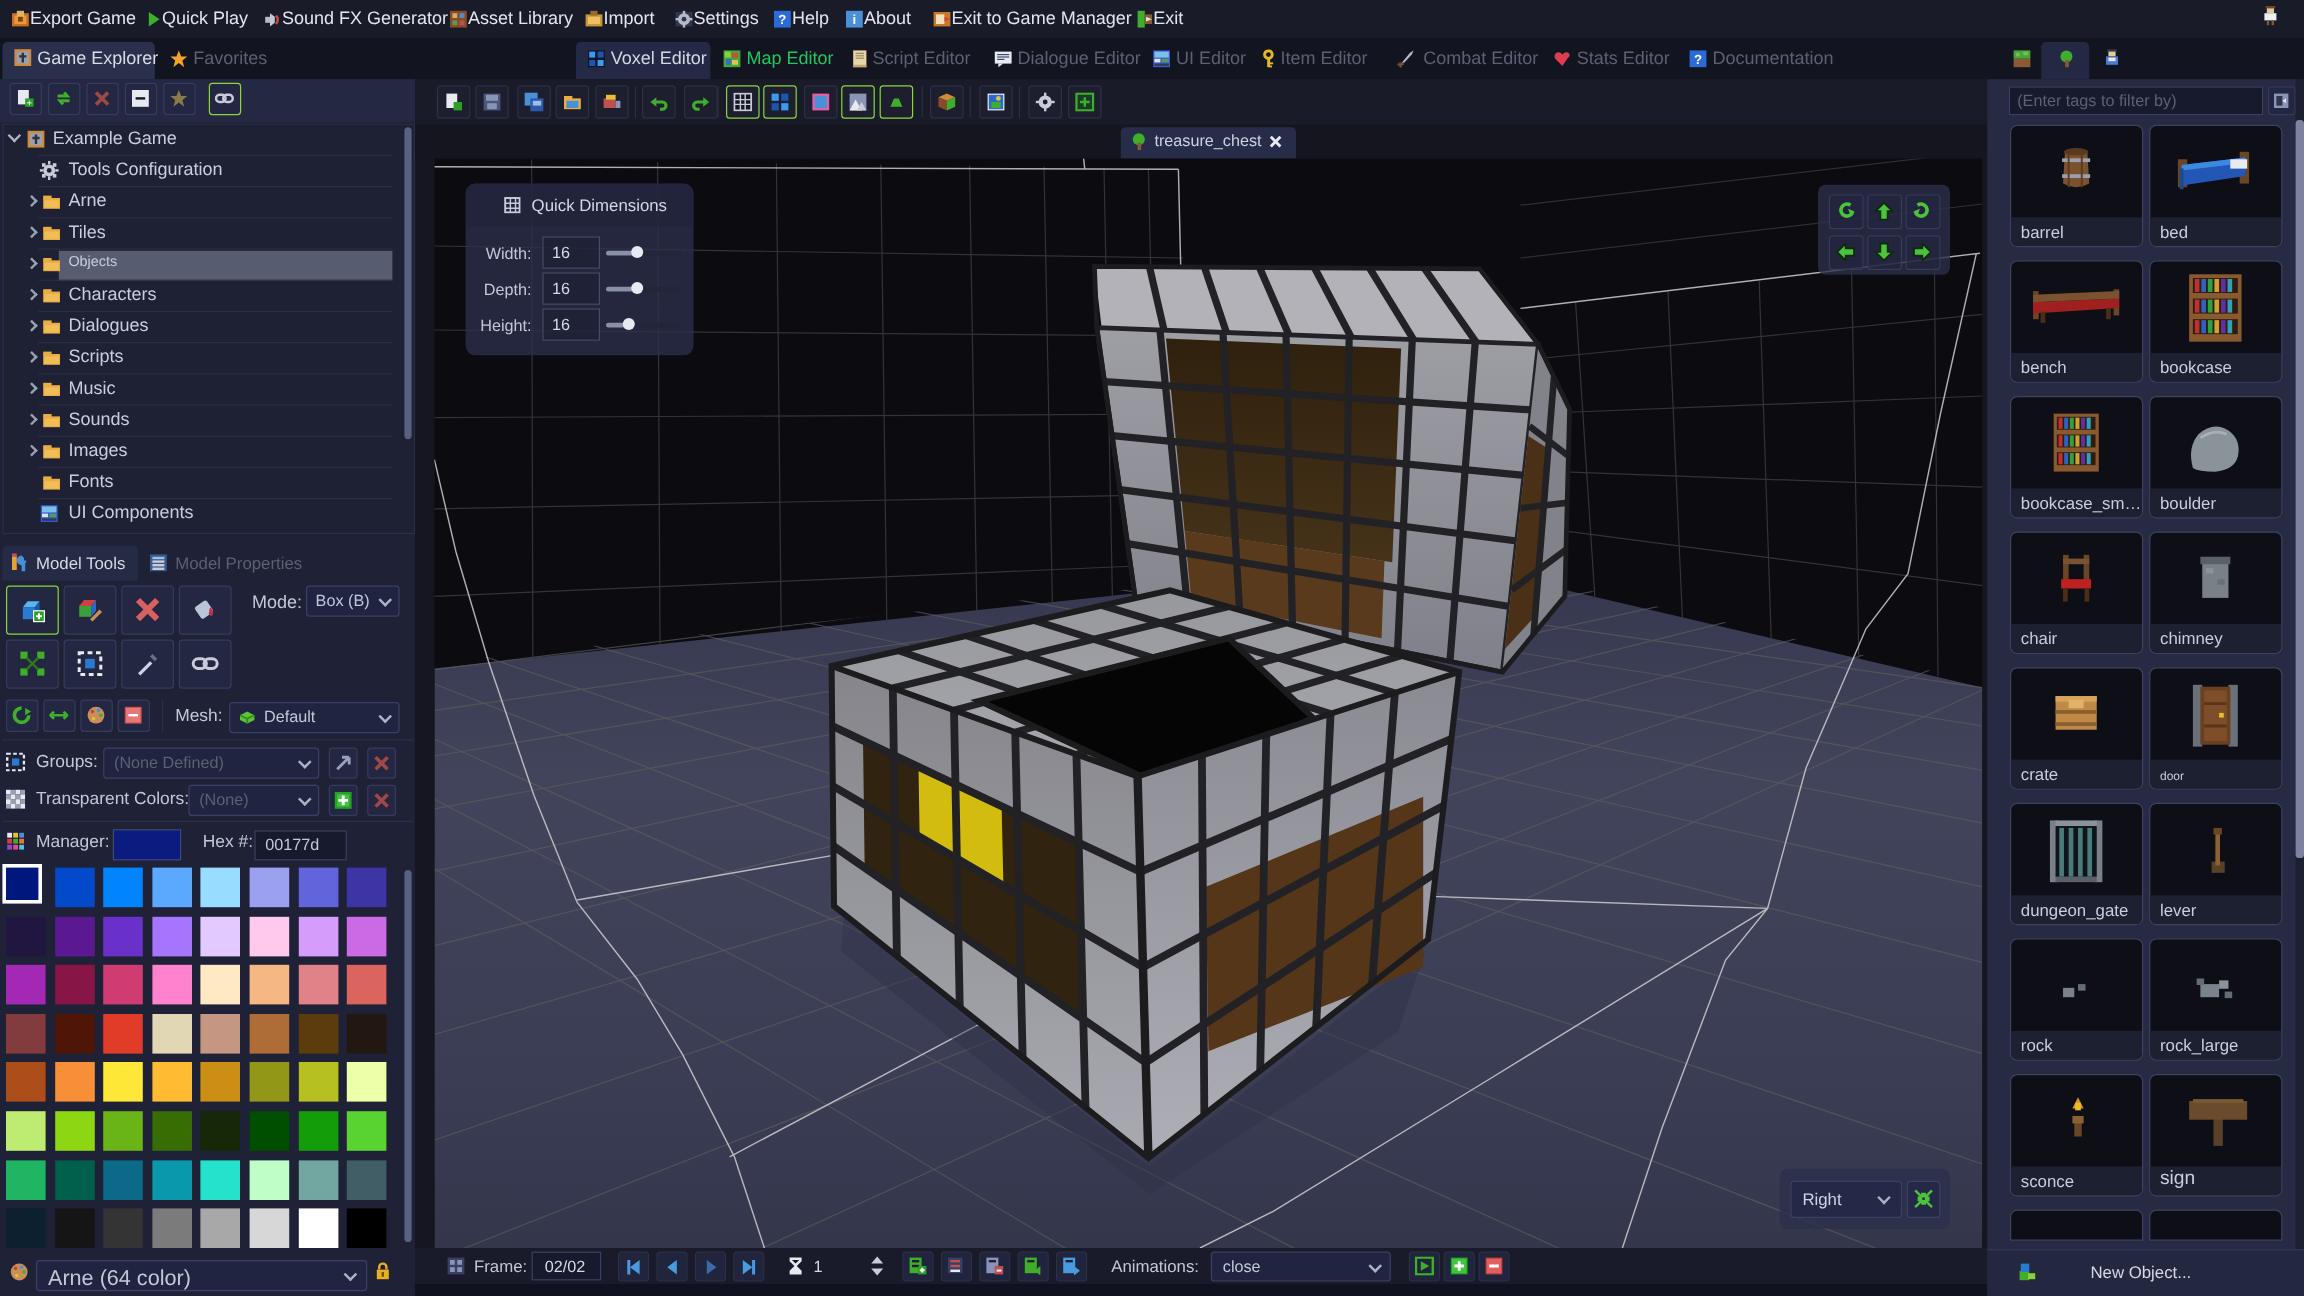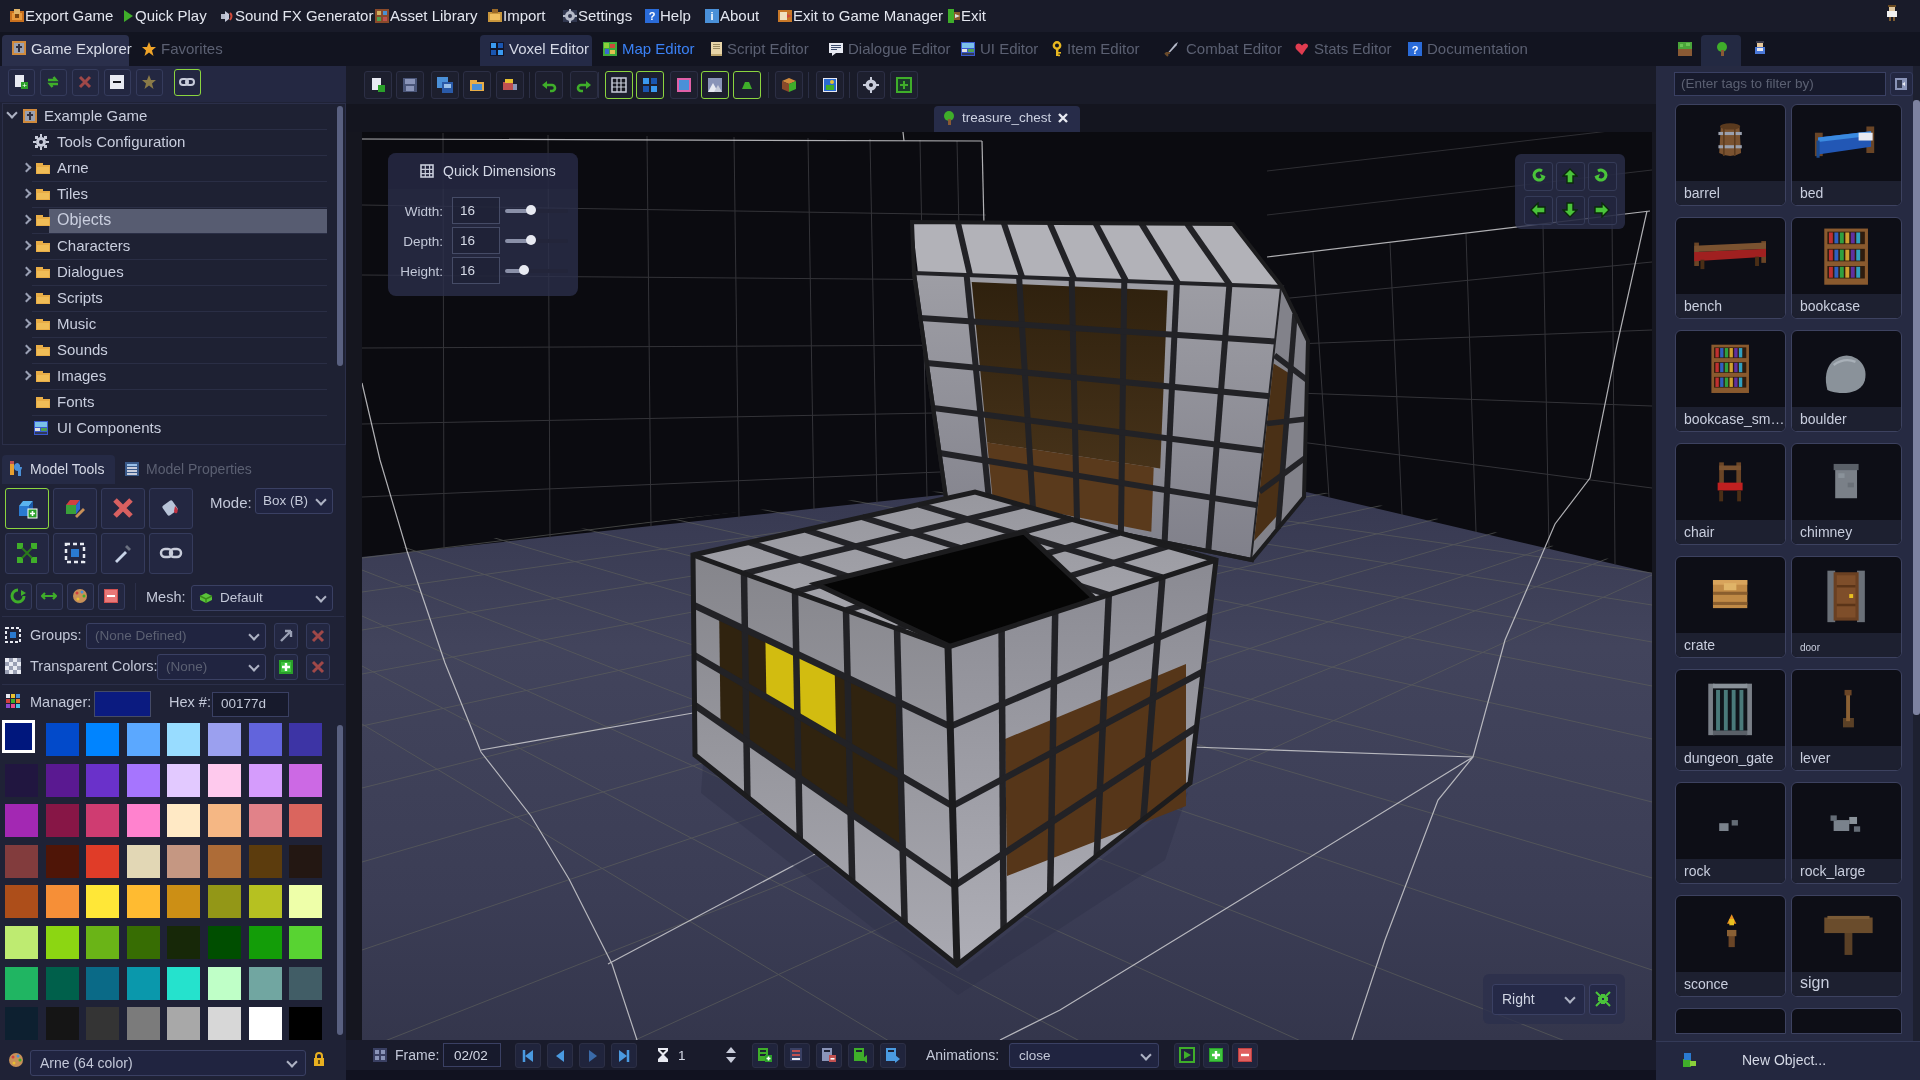--- a/index.html
+++ b/index.html
@@ -137,21 +137,21 @@
 <div class="abs txt" style="left:509px;top:40px;font-size:15px;color:#d4d8e5">Voxel Editor</div>
 <div class="abs" style="left:602px;top:41px">
     <svg width="16" height="16" viewBox="0 0 16 16" style="">
       <rect x="1" y="1" width="14" height="14" fill="#3faa3a"></rect>
       <rect x="2" y="2" width="5" height="5" fill="#8ad03a"></rect>
       <rect x="8" y="3" width="5" height="4" fill="#d04a3a"></rect>
       <rect x="3" y="8" width="4" height="5" fill="#3a6ad0"></rect>
       <rect x="8" y="9" width="5" height="4" fill="#e0c050"></rect>
     </svg>
   </div>
-<div class="abs txt" style="left:622px;top:40px;font-size:15px;color:#3b82f6">Map Editor</div>
+<div class="abs txt" style="left:622px;top:40px;font-size:15px;color:#22c55e">Map Editor</div>
 <div class="abs" style="left:709px;top:41px">
     <svg width="16" height="16" viewBox="0 0 16 16" style="">
       <rect x="2" y="1" width="11" height="14" fill="#e8d5a8"></rect>
       <rect x="4" y="3" width="7" height="1" fill="#9a8a60"></rect>
       <rect x="4" y="5" width="7" height="1" fill="#9a8a60"></rect>
       <rect x="4" y="7" width="7" height="1" fill="#9a8a60"></rect>
       <rect x="2" y="13" width="11" height="2" fill="#c0a870"></rect>
     </svg>
   </div>
 <div class="abs txt" style="left:727px;top:40px;font-size:15px;color:#5b6072">Script Editor</div>
@@ -318,21 +318,21 @@
 <div class="abs" style="left:32px;top:181px;width:295px;height:1px;background:#2a2e45"></div>
 <div class="abs" style="left:49px;top:209px;width:278px;height:25px;background:#575c71"></div>
 <div class="abs" style="left:23px;top:216px;width:7px;height:7px;border-top:2px solid #9aa0b4;border-right:2px solid #9aa0b4;transform:rotate(45deg)"></div>
 <div class="abs" style="left:35px;top:212px">
     <svg width="16" height="16" viewBox="0 0 16 16" style="">
       <rect x="1" y="3" width="7" height="3" fill="#e8ad47"></rect>
       <rect x="1" y="5" width="14" height="9" fill="#e8ad47"></rect>
       <rect x="2" y="7" width="12" height="6" fill="#f0bd57"></rect>
     </svg>
   </div>
-<div class="abs txt" style="left:57px;top:211px;font-size:16px;color:#c9cede">Objects</div>
+<div class="abs txt" style="left:57px;top:211px;font-size:12px;color:#c9cede">Objects</div>
 <div class="abs" style="left:32px;top:207px;width:295px;height:1px;background:#2a2e45"></div>
 <div class="abs" style="left:23px;top:242px;width:7px;height:7px;border-top:2px solid #9aa0b4;border-right:2px solid #9aa0b4;transform:rotate(45deg)"></div>
 <div class="abs" style="left:35px;top:238px">
     <svg width="16" height="16" viewBox="0 0 16 16" style="">
       <rect x="1" y="3" width="7" height="3" fill="#e8ad47"></rect>
       <rect x="1" y="5" width="14" height="9" fill="#e8ad47"></rect>
       <rect x="2" y="7" width="12" height="6" fill="#f0bd57"></rect>
     </svg>
   </div>
 <div class="abs txt" style="left:57px;top:237px;font-size:15px;color:#c9cede">Characters</div>
@@ -685,21 +685,21 @@
 <div class="abs" style="left:8px;top:1052px">
     <svg width="18" height="18" viewBox="0 0 18 18" style="">
       <circle cx="8" cy="8" r="7" fill="#c89058"></circle>
       <circle cx="5" cy="5" r="1.5" fill="#d04040"></circle>
       <circle cx="10" cy="4" r="1.5" fill="#4a90d8"></circle>
       <circle cx="12" cy="8" r="1.5" fill="#3fae2a"></circle>
       <circle cx="6" cy="11" r="1.5" fill="#e8c030"></circle>
     </svg>
   </div>
 <div class="abs dd" style="left:30px;top:1050px;width:276px;height:26px"></div>
-<div class="abs txt" style="left:40px;top:1055px;font-size:14px;color:#c3c8d8">Arne (64 color)</div>
+<div class="abs txt" style="left:40px;top:1055px;font-size:18px;color:#c3c8d8">Arne (64 color)</div>
 <div class="abs chev" style="left:288px;top:1058px"></div>
 <div class="abs" style="left:311px;top:1051px">
     <svg width="16" height="16" viewBox="0 0 16 16" style="">
       <rect x="3" y="7" width="10" height="8" fill="#e8b020"></rect>
       <path d="M5 7 V5 a3 3 0 0 1 6 0 V7" stroke="#e8b020" stroke-width="2" fill="none"></path>
       <rect x="7" y="9" width="2" height="4" fill="#6a5010"></rect>
     </svg>
   </div>
 <div class="abs" style="left:346px;top:66px;width:1310px;height:1014px;background:#15161f"></div>
 <div class="abs" style="left:346px;top:66px;width:1310px;height:38px;background:#191b28"></div>

